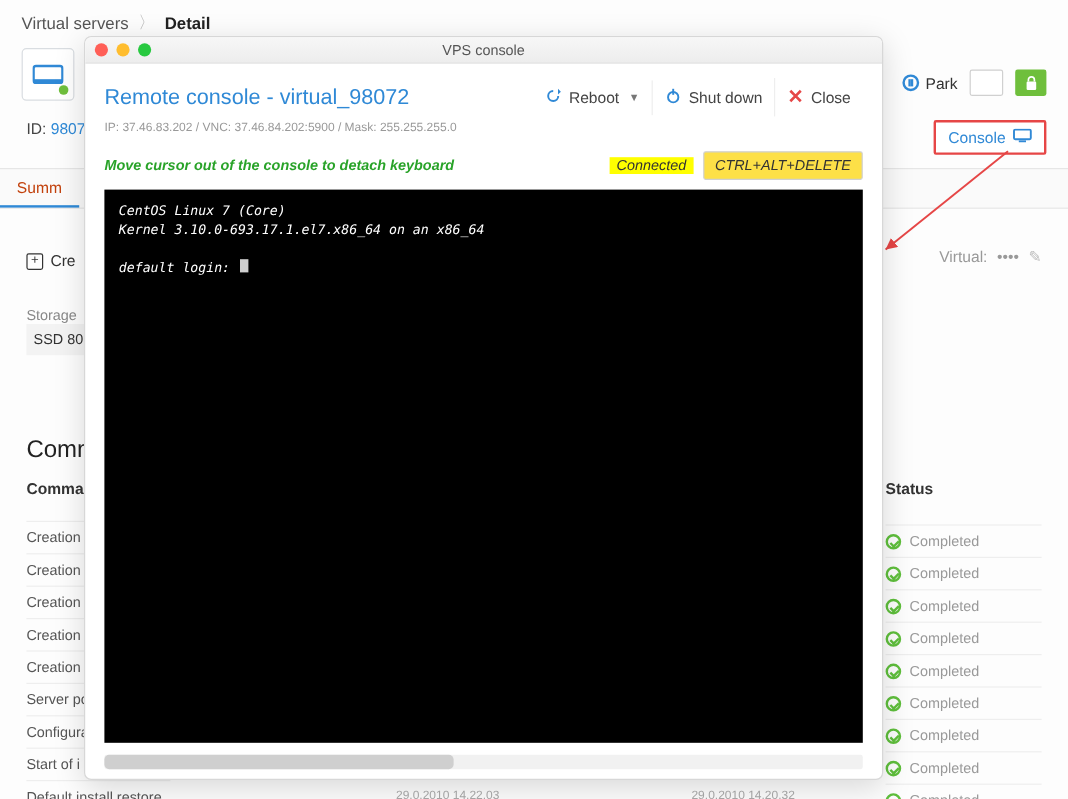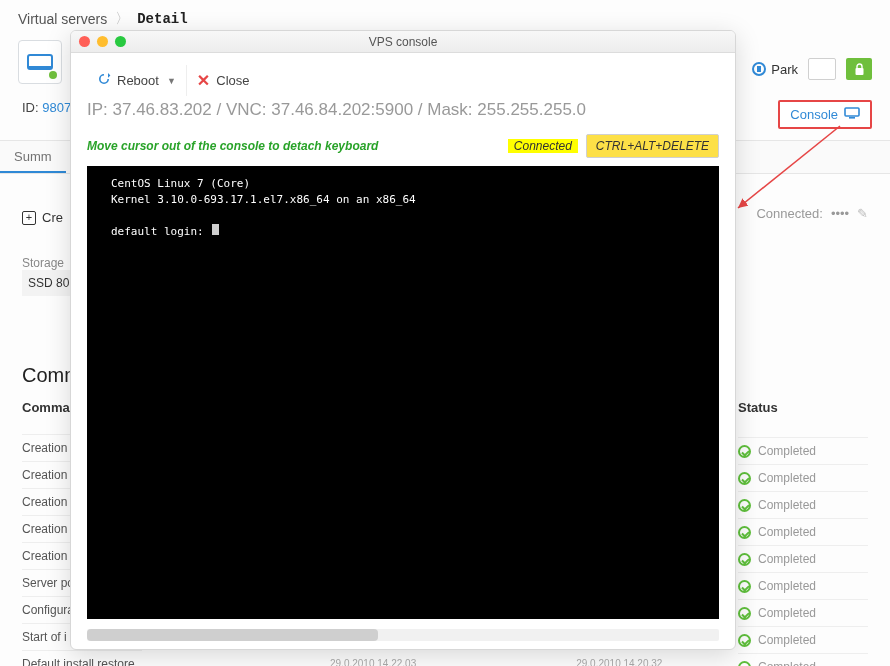--- a/index.html
+++ b/index.html
@@ -1,21 +1,21 @@
 <!DOCTYPE html>
 <html><head>
 <meta charset="utf-8">
 <style>
   * { box-sizing: border-box; margin: 0; padding: 0; }
   html, body { width: 890px; height: 666px; font-family: -apple-system, "Helvetica Neue", Arial, sans-serif; font-size: 13px; color: #333; background: #fdfdfd; overflow: hidden; position: relative; }
 
   
   .breadcrumb { display: flex; align-items: center; gap: 8px; padding: 10px 16px 12px 18px; font-size: 14px; color: #555; }
   .breadcrumb .chev { color: #bbb; }
-  .breadcrumb .current { font-weight: 700; color: #222; font-family: Liberation Mono, monospace; }
+  .breadcrumb .current { font-weight: 700; color: #222; }
 
   .server-header { display: flex; align-items: center; padding: 0 18px 12px 18px; gap: 14px; position: relative; }
   .server-icon-wrap { width: 44px; height: 44px; border: 1px solid #d9dde1; border-radius: 4px; display:flex; align-items:center; justify-content:center; background:#fff; position:relative;}
   .server-icon-wrap svg { width: 26px; height: 20px; }
   .server-icon-wrap .dot { position:absolute; right:4px; bottom:4px; width:8px; height:8px; border-radius:50%; background:#6fbf3c; }
 
   .park-group { position:absolute; right:18px; top: 58px; display:flex; align-items:center; gap:10px; }
   .park-label { display:flex; align-items:center; gap:5px; color:#333; font-size:13px;}
   .park-label .ico { width:14px; height:14px; border:2px solid #3089d6; border-radius:50%; position:relative;}
   .park-label .ico:after{content:"";position:absolute;left:3px;top:2px;width:2px;height:6px;background:#3089d6;}
@@ -24,21 +24,21 @@
   .lock-btn { width:26px; height:22px; background:#6fbf3c; border-radius:2px; display:flex; align-items:center; justify-content:center;}
   .lock-btn svg{width:11px;height:13px;}
 
   .console-btn { position:absolute; right:18px; top:100px; border:2px solid #e64646; border-radius:2px; padding:5px 10px; display:flex; align-items:flex-start; gap:6px; color:#3089d6; font-size:13px; background:#fff;}
   .console-btn svg{width:16px;height:12px;}
 
   .id-line { padding: 0 0 8px 22px; font-size:13px; color:#444; position:absolute; top:100px;}
   .id-line .id-val { color:#2f89d6; }
 
   .tabs-strip { position:absolute; top:140px; left:0; right:0; height:34px; border-top:1px solid #e6e6e6; border-bottom:1px solid #e6e6e6; background:#fafafa; display:flex; }
-  .tabs-strip .tab { padding:8px 14px; color:#737373; border-bottom:2px solid #2f89d6; font-size:13px;}
+  .tabs-strip .tab { padding:8px 14px; color:#c2410c; border-bottom:2px solid #2f89d6; font-size:13px;}
 
   .below-tabs { position:absolute; top:180px; left:22px; right:22px; }
   .create-sn { display:flex; align-items:center; gap:6px; color:#333; margin-top:30px;}
   .create-sn .ico{width:14px;height:14px;border:1px solid #333;border-radius:2px;display:flex;align-items:center;justify-content:center;font-size:11px;line-height:1;}
 
   .password-row { position:absolute; top:206px; right:22px; display:flex; align-items:center; gap:8px; color:#999; font-size:13px;}
   .pencil{color:#bbb;}
 
   .storage-block{position:absolute; top:256px; left:22px;}
   .storage-block .hdr{color:#888; font-size:12px; margin-bottom:0;}
@@ -72,29 +72,29 @@
 
   .modal-head{padding:12px 16px 6px 16px;}
   .modal-head .row1{display:flex;align-items:center;justify-content:space-between;}
   .modal-head h2{color:#2f89d6;font-weight:400;font-size:18px;}
   .modal-actions{display:flex;align-items:center;}
   .ma-btn{display:flex;align-items:center;gap:6px;padding:6px 10px;color:#444;font-size:13px;cursor:pointer;border-left:1px solid #eee;}
   .ma-btn:first-child{border-left:none;}
   .ma-btn .caret{font-size:9px;color:#777;margin-left:2px;}
   .ma-btn.close .x{color:#e64646;font-weight:700;font-size:16px;}
   .reboot-ico svg,.shut-ico svg{width:14px;height:14px;}
-  .modal-head .sub{color:#999;font-size:17px;margin-top:4px;}
+  .modal-head .sub{color:#999;font-size:10px;margin-top:4px;}
 
   .modal-bar2{display:flex;align-items:center;justify-content:space-between;padding:8px 16px;font-style:italic;}
   .modal-bar2 .hint{color:#29a329;font-weight:700;font-size:12px;}
   .modal-bar2 .right{display:flex;align-items:center;gap:8px;}
   .conn-badge{background:#ffff00;color:#333;font-size:12px;padding:0 6px;text-align:center;}
   .cad-btn{border:1px solid #d0d0d0;border-radius:2px;padding:4px 9px;font-size:12px;background:#fde047;}
 
-  .terminal{margin:0 16px 10px 16px;background:#000;color:#fff;font-family:"Menlo","Consolas",monospace;font-size:11px;line-height:1.45;padding:10px 24px;flex:1;white-space:pre;overflow:hidden;}
+  .terminal{margin:0 16px 10px 16px;background:#000;color:#fff;font-family:"Menlo","Consolas",monospace;font-size:11px;line-height:1.45;padding:10px 12px;flex:1;white-space:pre;overflow:hidden;font-style:italic;}
   .terminal .cursor{display:inline-block;width:7px;height:11px;background:#cfcfcf;vertical-align:baseline;margin-left:2px;}
 
   .modal-scroll{height:12px;background:#f1f1f1;margin:0 16px 8px 16px;position:relative;border-radius:2px;}
   .modal-scroll .thumb{position:absolute;left:0;top:0;height:100%;width:46%;background:#cfcfcf;border-radius:4px;}
 </style>
 </head>
 <body>
 
 <div class="breadcrumb">
   <span>Virtual servers</span>
@@ -144,21 +144,21 @@
 </div>
 
 <div class="below-tabs">
   <div class="create-sn">
     <span class="ico">+</span>
     <span>Cre</span>
   </div>
 </div>
 
 <div class="password-row">
-  <span>Connected:</span>
+  <span>Virtual:</span>
   <span>••••</span>
   <span class="pencil">✎</span>
 </div>
 
 <div class="storage-block">
   <div class="hdr">Storage</div>
   <div class="row">SSD 80</div>
 </div>
 
 <div class="sec-comm section-title">Comma</div>
@@ -233,29 +233,37 @@
 <div class="modal-shell">
   <div class="mac-bar">
     <span class="dot r"></span>
     <span class="dot y"></span>
     <span class="dot g"></span>
     <span class="title">VPS console</span>
   </div>
 
   <div class="modal-head">
     <div class="row1">
+      <h2>Remote console - virtual_98072</h2>
       <div class="modal-actions">
         <div class="ma-btn">
           <span class="reboot-ico"><svg viewBox="0 0 14 14">
                 <path d="M7 2a5 5 0 1 0 5 5h-1.6A3.4 3.4 0 1 1 7 3.6V2z" fill="#3089d6"></path>
                 <path d="M11 1l2.4 2.4L11 5.8z" fill="#3089d6"></path>
               </svg></span>
           <span>Reboot</span>
           <span class="caret">▼</span>
         </div>
+        <div class="ma-btn">
+          <span class="shut-ico"><svg viewBox="0 0 14 14">
+                <circle cx="7" cy="8" r="4.3" fill="none" stroke="#3089d6" stroke-width="1.6"></circle>
+                <rect x="6.2" y="1" width="1.6" height="5" fill="#3089d6"></rect>
+              </svg></span>
+          <span>Shut down</span>
+        </div>
         <div class="ma-btn close">
           <span class="x">✕</span>
           <span>Close</span>
         </div>
       </div>
     </div>
     <div class="sub">IP: 37.46.83.202 / VNC: 37.46.84.202:5900 / Mask: 255.255.255.0</div>
   </div>
 
   <div class="modal-bar2">

